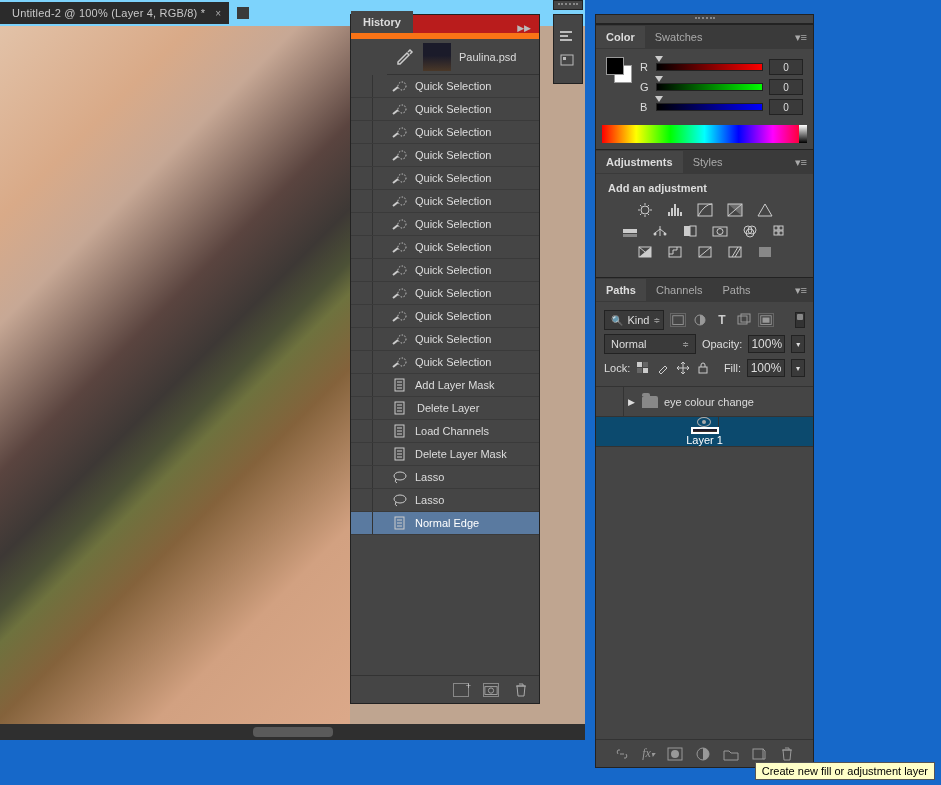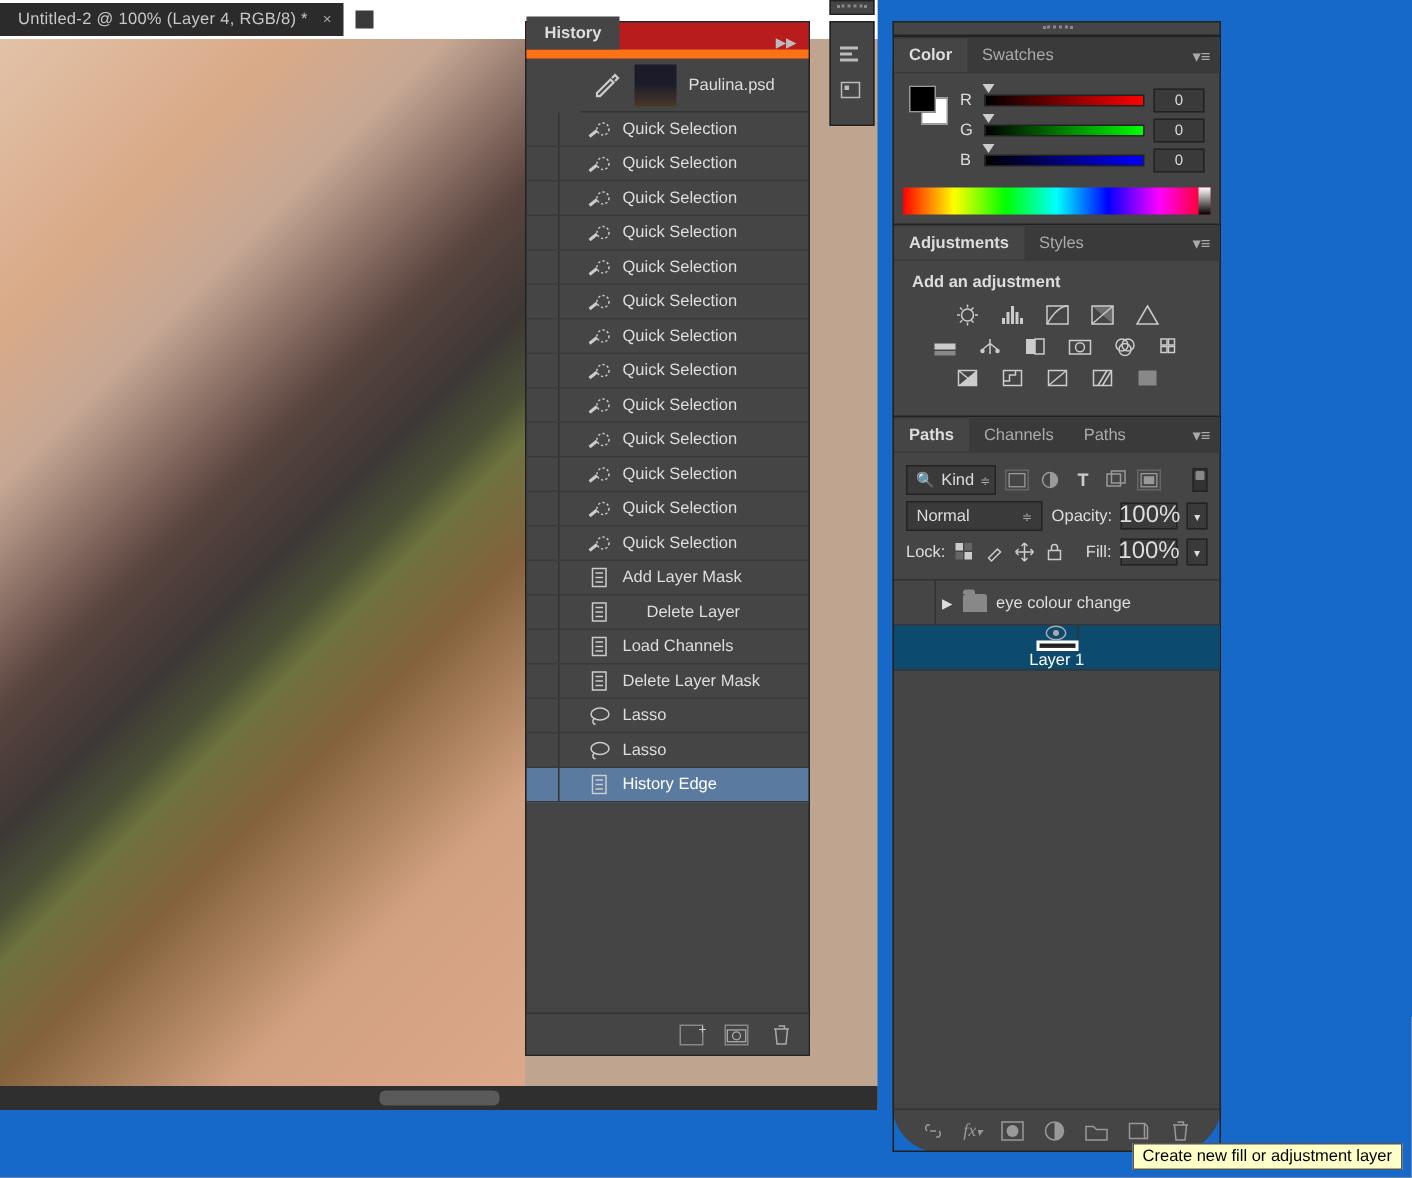--- a/index.html
+++ b/index.html
@@ -1,18 +1,18 @@
 <!DOCTYPE html>
 <html><head>
 <meta charset="utf-8">
 <style>
 * { margin:0; padding:0; box-sizing:border-box; font-family:"Segoe UI",Tahoma,sans-serif; }
 body { background:#1668c9; width:941px; height:785px; overflow:hidden; position:relative; }
 .doc-window { position:absolute; top:0; left:0; width:585px; height:740px; background:#bfa590; }
-.doc-tab-bar { height:26px; background:#ffffff; display:flex; align-items:center; }
+.doc-tab-bar { height:26px; background:#7dd3fc; display:flex; align-items:center; }
 .doc-tab { background:#2b2b2b; color:#c8c8c8; font-size:11px; padding:5px 8px 5px 12px; display:flex; align-items:center; gap:10px; letter-spacing:0.2px; }
 .doc-tab .x { font-size:10px; color:#aaa; cursor:pointer; }
 .doc-tab-icon { margin-left:8px; width:12px; height:12px; background:#3a3a3a; }
 .canvas { position:absolute; top:26px; left:0; width:350px; height:714px;
   background:linear-gradient(135deg,#e2c2a8 0%, #d9aa88 18%, #c7a895 28%, #5a443f 42%, #3d3835 50%, #4c5136 55%, #6e723e 58%, #84623b 65%, #d2a181 80%, #dca98a 100%); }
 .bottom-scroll { position:absolute; bottom:0; left:0; width:585px; height:16px; background:#2f2f2f; display:flex; align-items:center; justify-content:center; }
 .scroll-thumb { width:80px; height:10px; background:#5a5a5a; border-radius:4px; }
 
 
 .history-panel { position:absolute; top:14px; left:350px; width:190px; height:690px; background:#454545; border:1px solid #222; font-size:11px; color:#ddd; }
@@ -30,21 +30,21 @@
 .hist-row.selected { background:#5a7aa0; color:#fff; }
 .hist-footer { position:absolute; bottom:0; left:0; width:100%; height:28px; background:#454545; display:flex; align-items:center; justify-content:flex-end; gap:14px; padding-right:10px; border-top:1px solid #333; }
 .footer-icn { width:16px; height:14px; border:1px solid #888; }
 
 
 .mini-strip { position:absolute; top:14px; left:553px; width:30px; height:70px; background:#454545; border:1px solid #222; display:flex; flex-direction:column; align-items:center; gap:8px; padding-top:14px; }
 .mini-top { position:absolute; top:0px; left:553px; width:30px; height:10px; background:#454545; border:1px solid #222; display:flex; justify-content:center; }
 .mini-handle { width:20px; height:3px; border-top:2px dotted #888; margin-top:2px; }
 
 
-.right-stack { position:absolute; top:14px; left:595px; width:219px; background:#454545;border-radius:31px; }
+.right-stack { position:absolute; top:14px; left:595px; width:219px; background:#454545; }
 .right-top-handle { height:10px; background:#454545; border:1px solid #222; display:flex; justify-content:center; }
 .color-panel { border:1px solid #222; position:relative; }
 .tabs { height:24px; display:flex; align-items:center; background:#3a3a3a; }
 .tab { padding:5px 10px; font-size:11px; color:#aaa; }
 .tab.active { background:#454545; color:#ddd; font-weight:bold; }
 .menu-icon { margin-left:auto; padding:0 6px; color:#aaa; font-size:11px; }
 .color-body { padding:8px 10px 4px 10px; display:flex; gap:8px; }
 .fgbg { position:relative; width:26px; height:26px; }
 .fg { position:absolute; top:0; left:0; width:18px; height:18px; background:#000; border:1px solid #999; }
 .bg { position:absolute; top:8px; left:8px; width:18px; height:18px; background:#fff; border:1px solid #999; }
@@ -66,21 +66,21 @@
 .adj-row { display:flex; gap:12px; justify-content:center; margin:5px 0; }
 .adj-icn { width:18px; height:16px; display:inline-block; }
 
 .layers-panel { border:1px solid #222; border-top:none; position:relative; height:490px; }
 .layer-controls { padding:6px 8px; font-size:11px; color:#ddd; }
 .lc-row { display:flex; align-items:center; gap:6px; height:24px; }
 .dd { background:#3a3a3a; border:1px solid #222; height:20px; display:flex; align-items:center; padding:0 6px; font-size:11px; gap:4px; }
 .dd .arrow { font-size:8px; color:#aaa; }
 .filtericn { width:16px; height:14px; border:1px solid #666; }
 .lc-row .lbl { font-size:11px; }
-.valbox { width:38px; height:18px; background:#3a3a3a; border:1px solid #222; display:flex; align-items:center; justify-content:center; font-size:16px; }
+.valbox { width:38px; height:18px; background:#3a3a3a; border:1px solid #222; display:flex; align-items:center; justify-content:center; font-size:12px; }
 .arrowbtn { width:14px; height:18px; background:#3a3a3a; border:1px solid #222; display:flex; align-items:center; justify-content:center; font-size:8px; }
 .lock-icns { display:flex; gap:6px; }
 .lock-ic { width:14px; height:14px; }
 
 .layer-list { border-top:1px solid #333; }
 .layer-row { display:flex; align-items:center; height:30px; border-bottom:1px solid #333; font-size:11px; color:#ddd; }
 .layer-row.sel { background:#0c4a6e; color:#fff;flex-direction:column; }
 .eye-col { width:28px; height:100%; display:flex; align-items:center; justify-content:center; border-right:1px solid #333; }
 .eye { width:14px; height:10px; border:1px solid #aaa; border-radius:50%; position:relative; }
 .eye::after { content:''; position:absolute; top:2px; left:4px; width:4px; height:4px; background:#aaa; border-radius:50%; }
@@ -284,21 +284,21 @@
       </div>
       <div class="hist-row">
         <div class="hist-chk"></div>
         <div class="hist-ind"></div>
         <span class="hist-icon">
           <svg viewBox="0 0 18 14">
             <rect x="4" y="1" width="9" height="12" fill="none" stroke="#ccc"></rect>
             <path d="M6 4 h5 M6 7 h5 M6 10 h5" stroke="#ccc"></path>
           </svg>
         </span>
-        <span style="margin-left:22px">Delete Layer</span>
+        <span style="margin-left:8px">Delete Layer</span>
       </div>
       <div class="hist-row">
         <div class="hist-chk"></div>
         <div class="hist-ind"></div>
         <span class="hist-icon">
           <svg viewBox="0 0 18 14">
             <rect x="4" y="1" width="9" height="12" fill="none" stroke="#ccc"></rect>
             <path d="M6 4 h5 M6 7 h5 M6 10 h5" stroke="#ccc"></path>
           </svg>
         </span>
@@ -339,21 +339,21 @@
       </div>
       <div class="hist-row selected">
         <div class="hist-chk"></div>
         <div class="hist-ind"></div>
         <span class="hist-icon">
           <svg viewBox="0 0 18 14">
             <rect x="4" y="1" width="9" height="12" fill="none" stroke="#ccc"></rect>
             <path d="M6 4 h5 M6 7 h5 M6 10 h5" stroke="#ccc"></path>
           </svg>
         </span>
-        <span style="margin-left:6px">History Edge</span>
+        <span style="margin-left:6px">Normal Edge</span>
       </div>
     </div>
   <div class="hist-footer">
     <span class="footer-icn" style="position:relative">
         <span style="position:absolute;top:-3px;right:-3px;font-size:9px;color:#ccc">+</span>
       </span>
     <span class="footer-icn">
         <svg viewBox="0 0 16 14">
           <rect x="1" y="3" width="14" height="9" fill="none" stroke="#aaa"></rect>
           <circle cx="8" cy="7.5" r="3" fill="none" stroke="#aaa"></circle>

